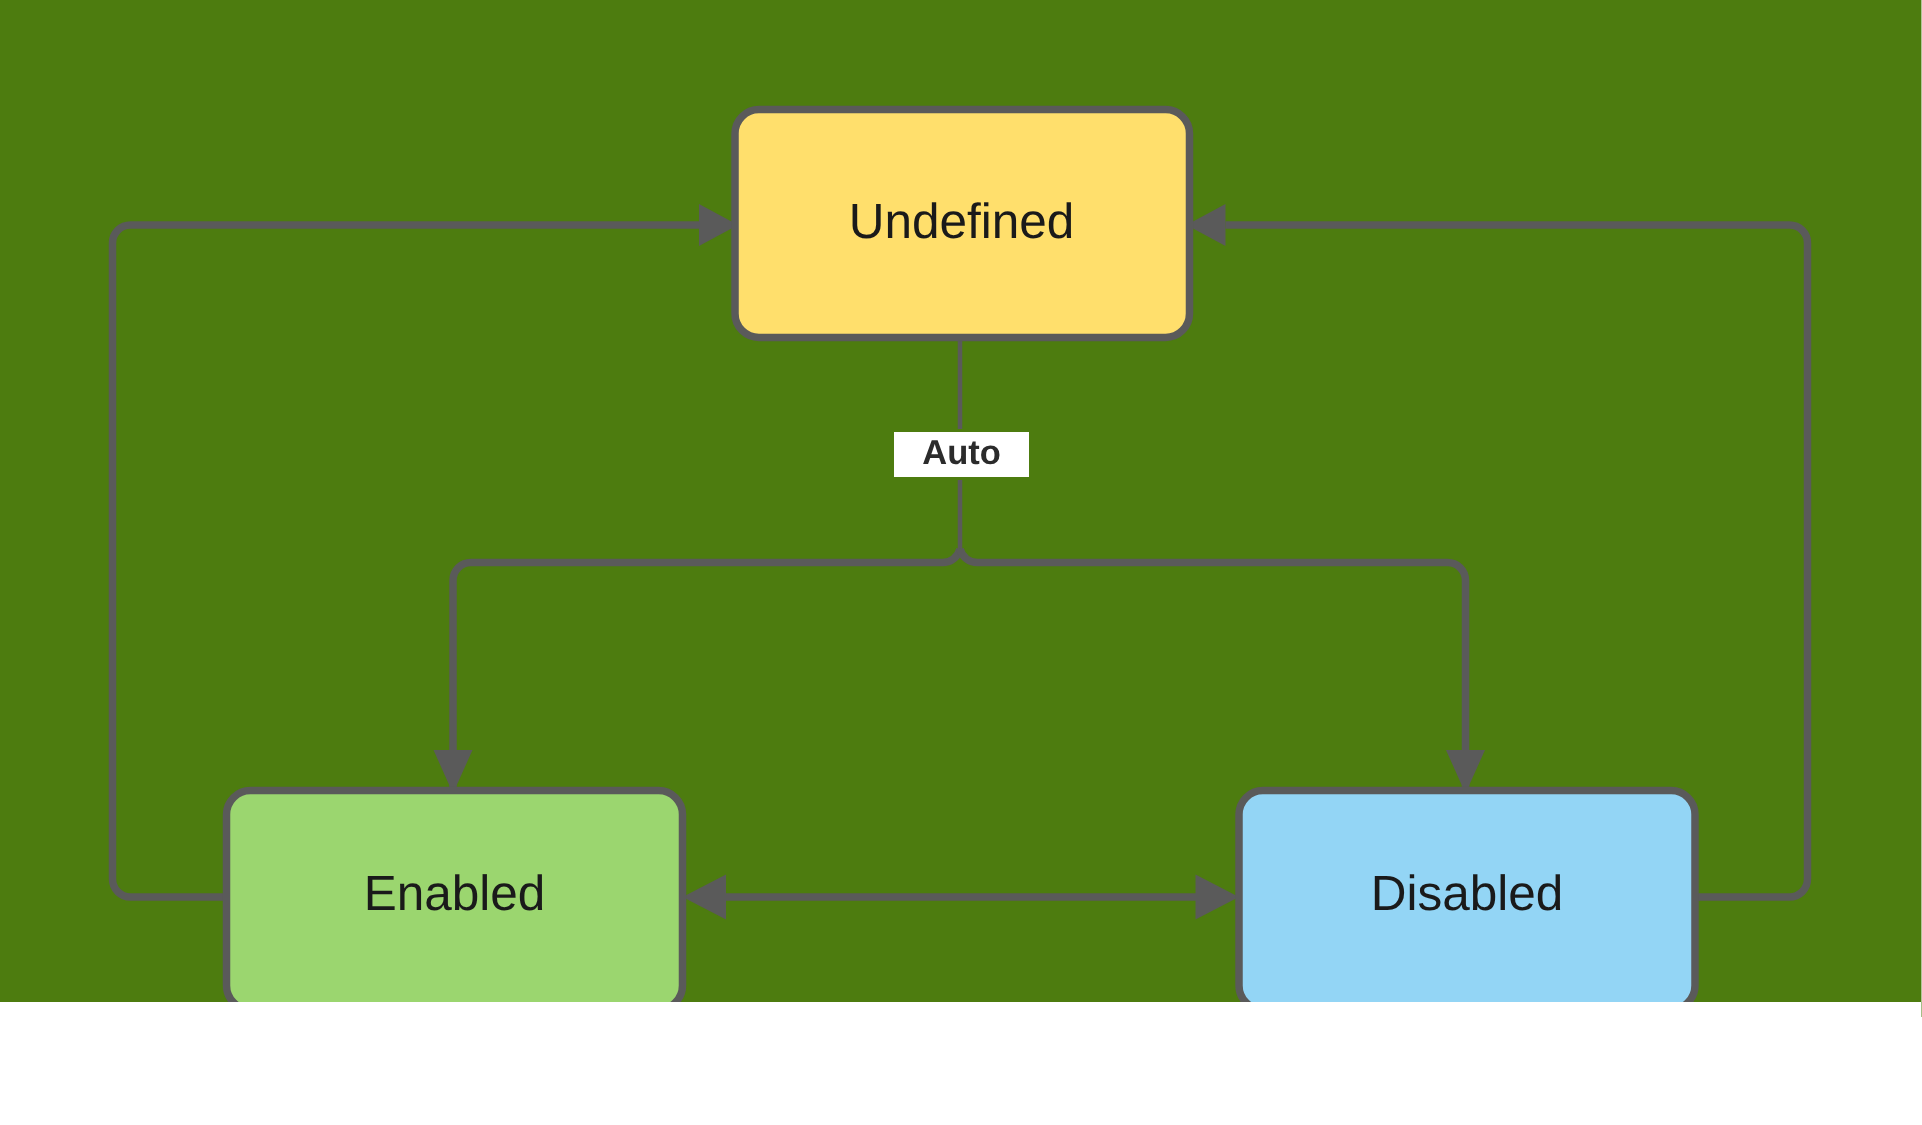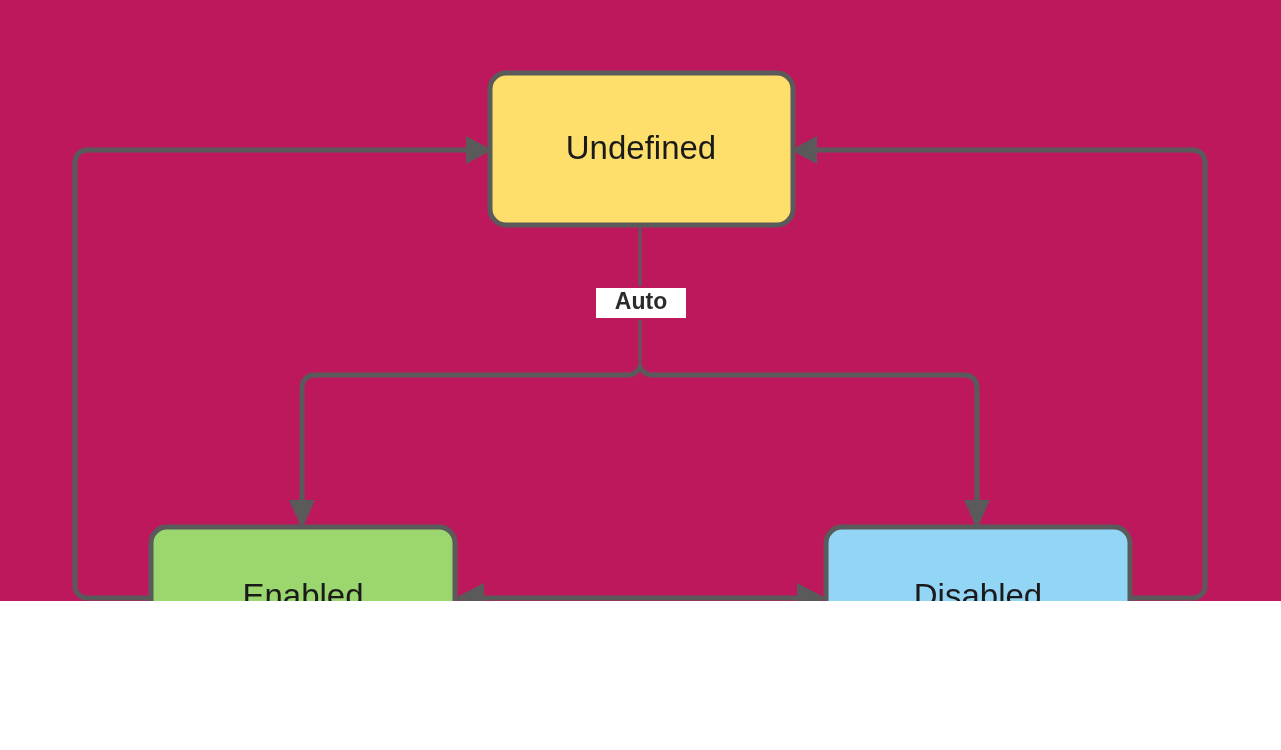--- a/index.html
+++ b/index.html
@@ -7,22 +7,22 @@
     margin: 0;
     padding: 0;
     background: #ffffff;
   }
   body {
     font-family: "Liberation Sans", sans-serif;
   }
   #diagram-root {
     position: relative;
     width: 1281px;
-    height: 601px;
-    background: #be185d;
+    height: 668px;
+    background: #4d7c0f;
     overflow: hidden;
   }
   #diagram-svg {
     position: absolute;
     left: 0;
     top: 0;
     width: 1281px;
     height: 750px;
   }
   .node-label {

